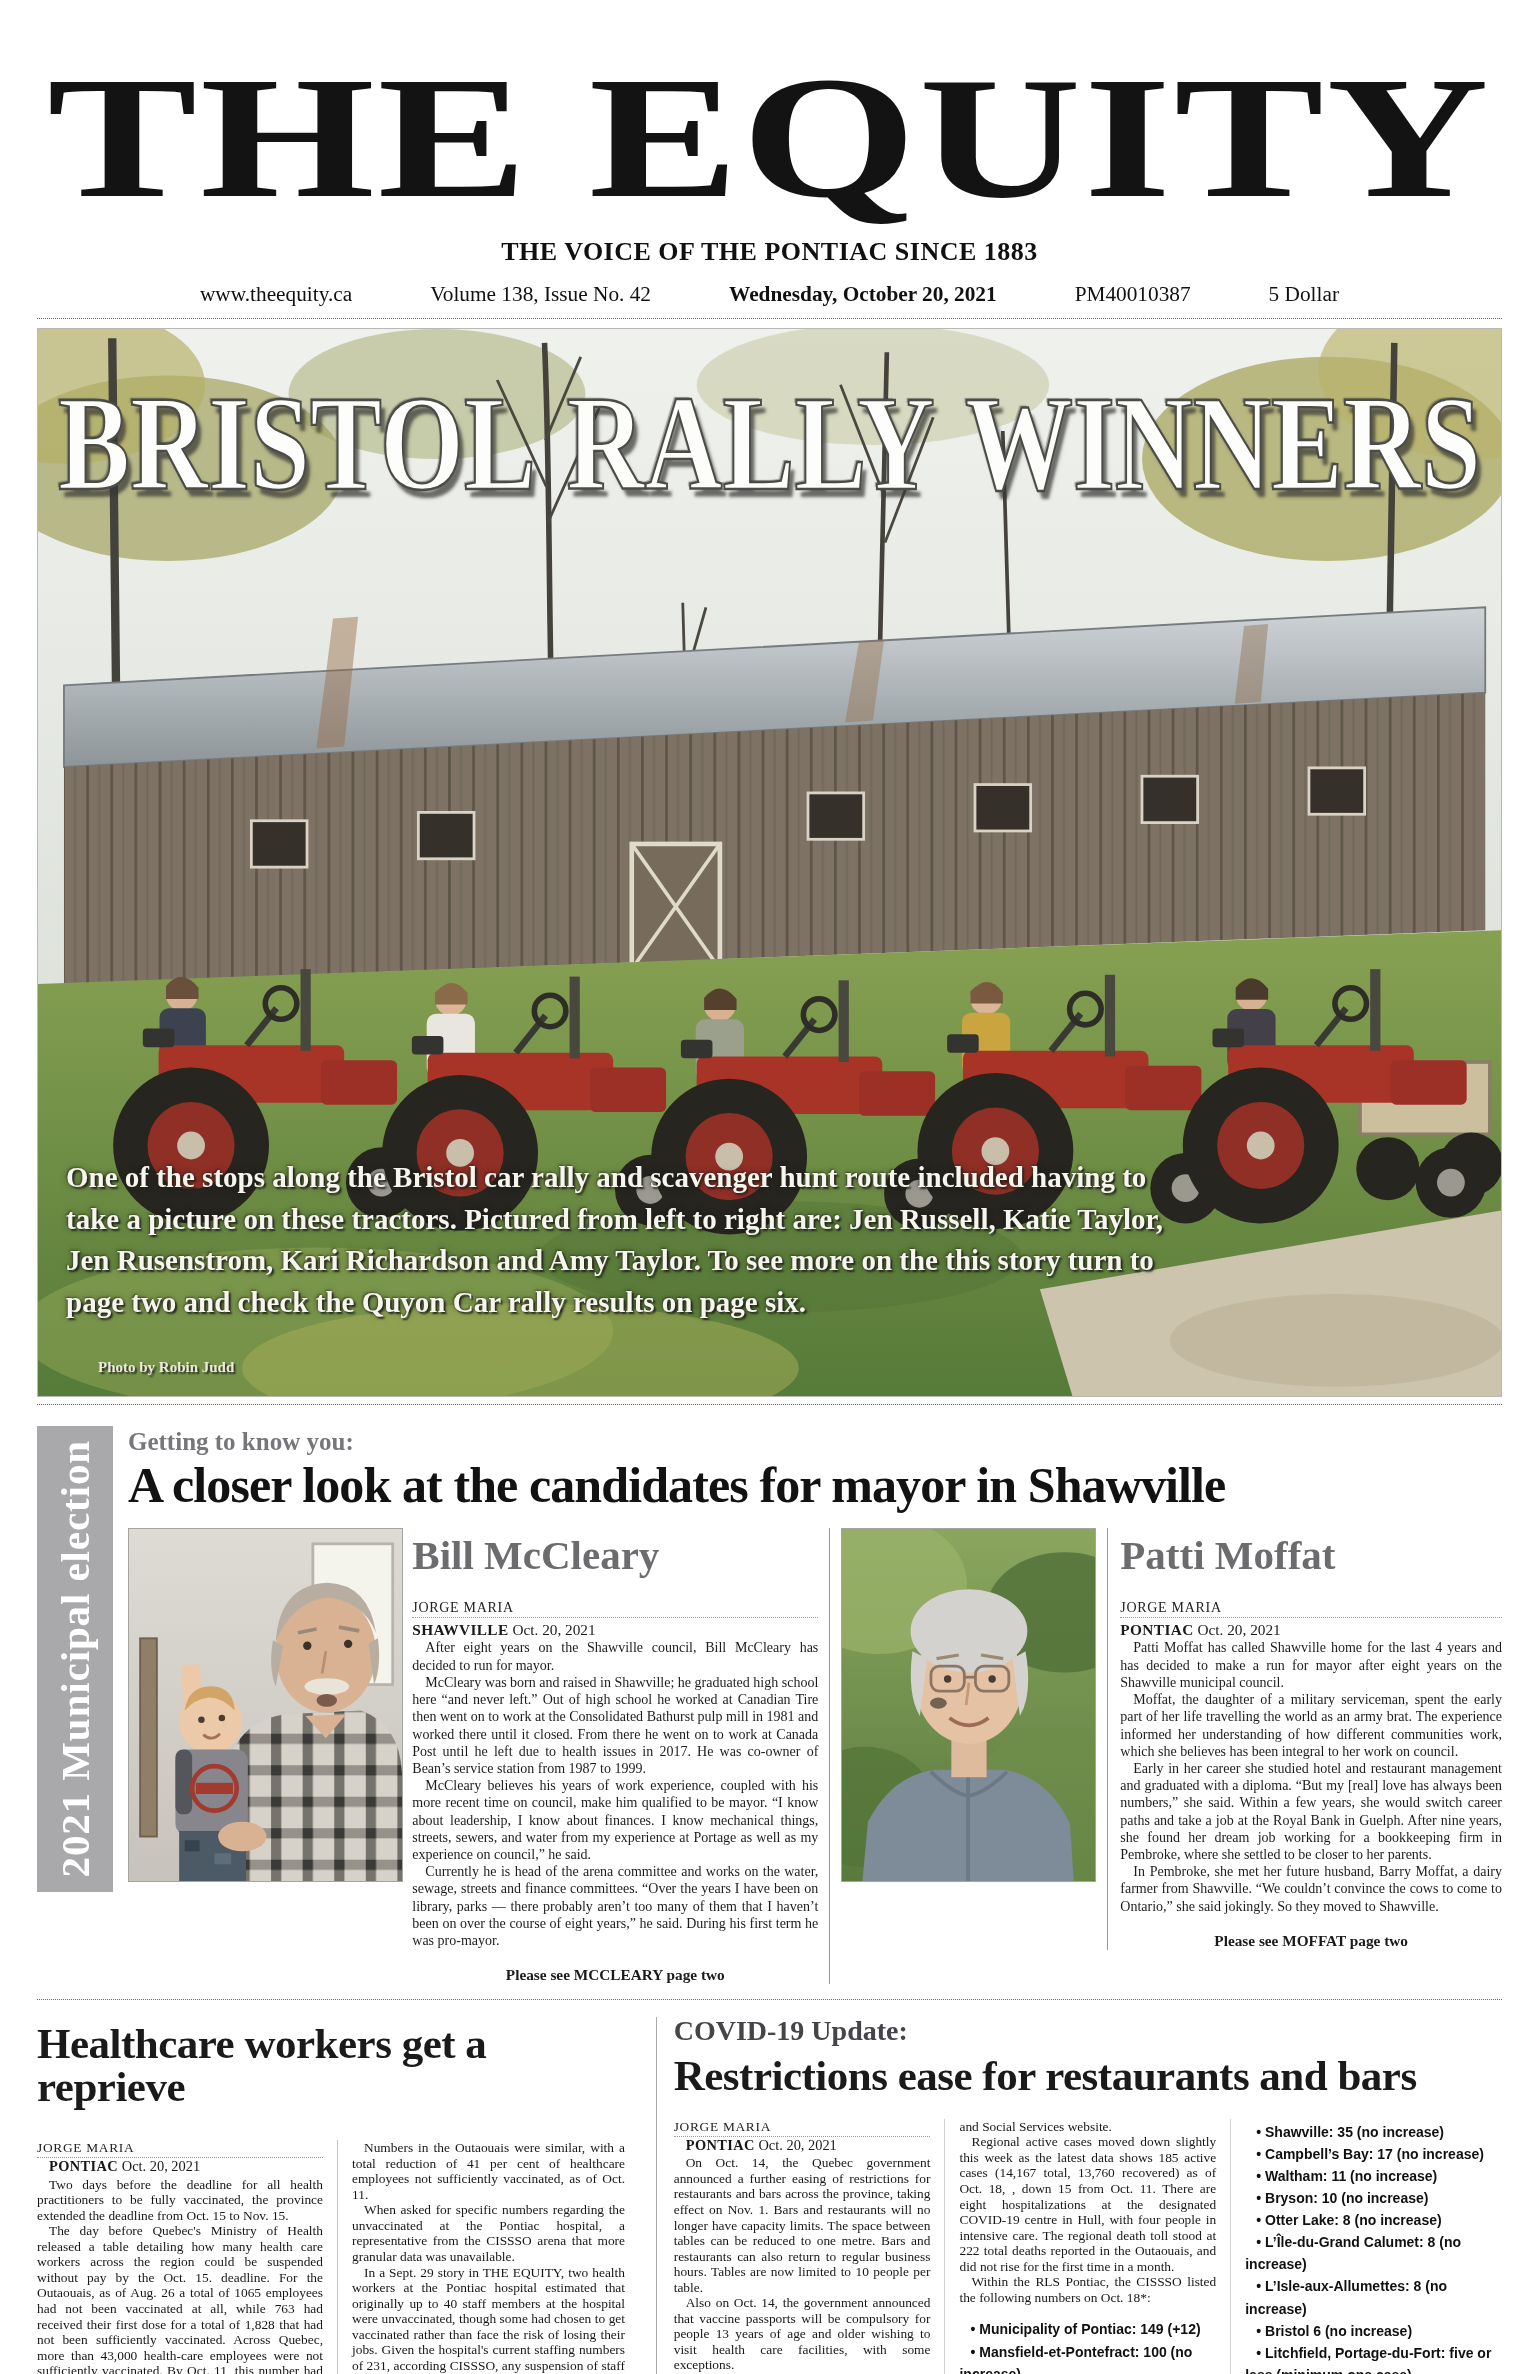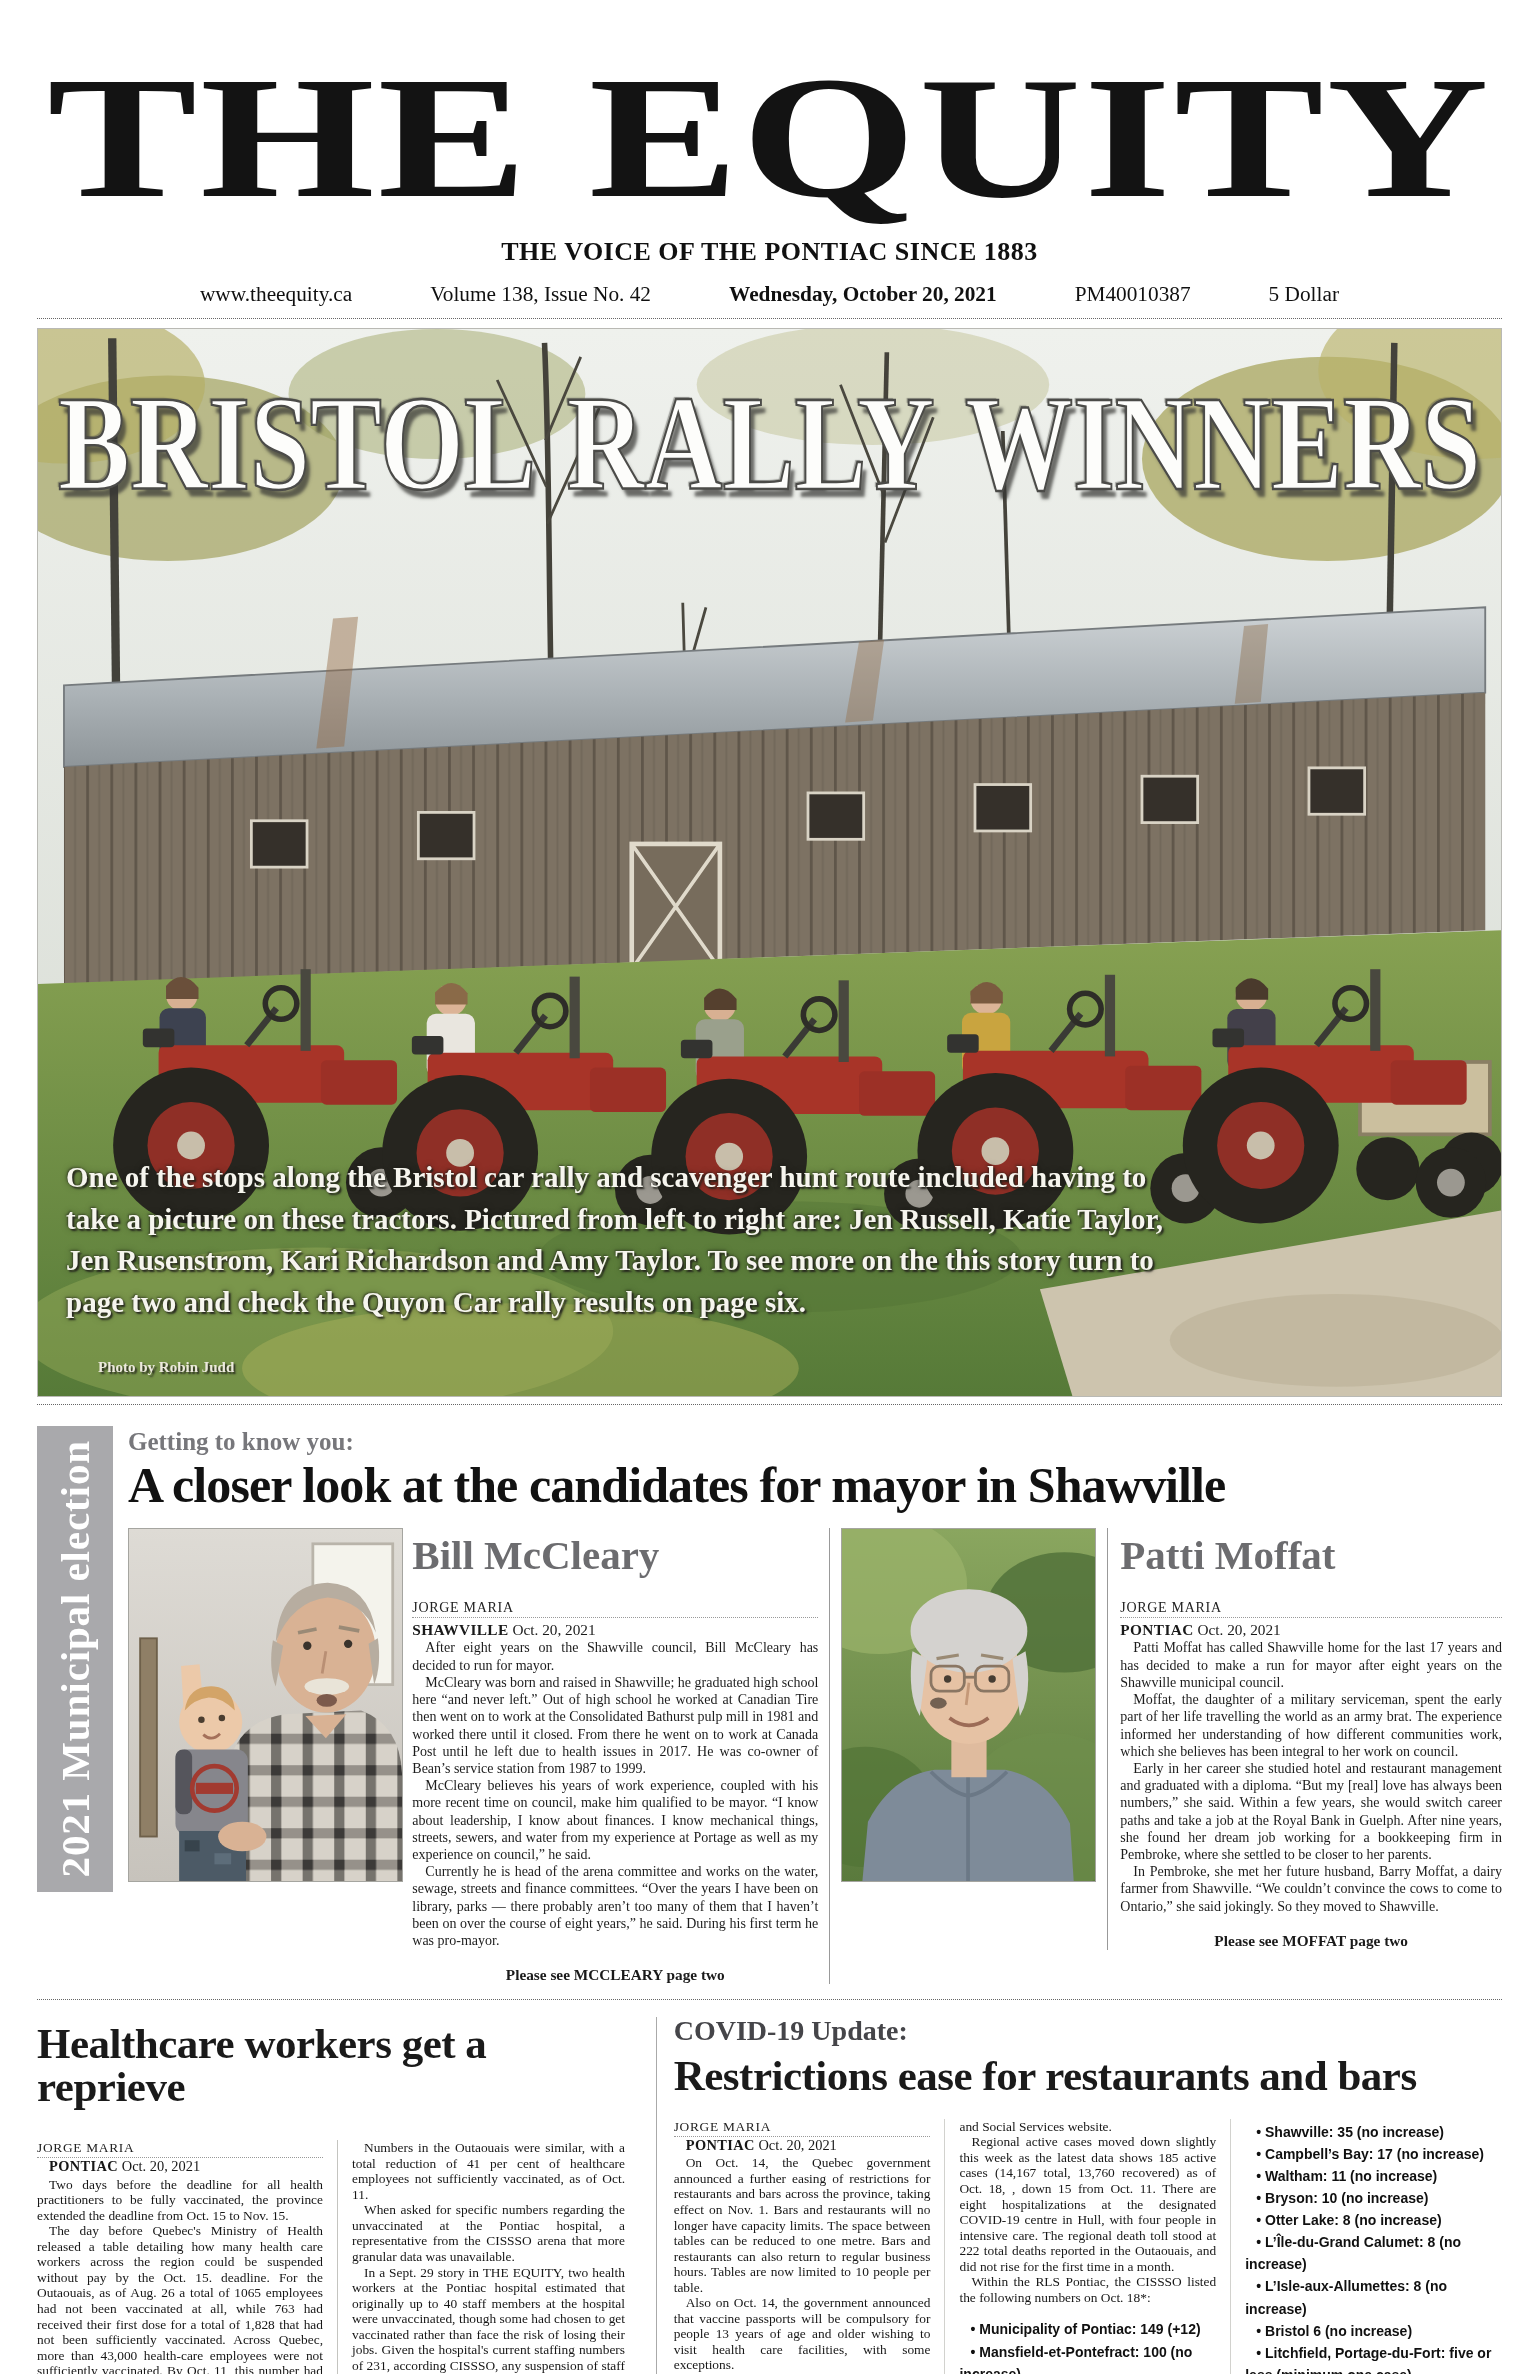--- a/index.html
+++ b/index.html
@@ -310,21 +310,21 @@
               <path d="M116,204 Q137,220 158,204" stroke="#9c6b56" stroke-width="4" fill="none"></path>
               <ellipse cx="104" cy="188" rx="9" ry="6" fill="#d9a械88" opacity=".5"></ellipse>
             </svg>
           </div>
 
           <article class="cand-article mof">
             <h2 class="candidate-name">Patti Moffat</h2>
             <div class="byline">JORGE MARIA</div>
             <p class="dateline"><b>PONTIAC</b> <span>Oct. 20, 2021</span></p>
             <div class="article-body">
-              <p>Patti Moffat has called Shawville home for the last 17 years and has decided to make a run for mayor after eight years on the Shawville municipal council.</p>
+              <p>Patti Moffat has called Shawville home for the last 4 years and has decided to make a run for mayor after eight years on the Shawville municipal council.</p>
               <p>Moffat, the daughter of a military serviceman, spent the early part of her life travelling the world as an army brat. The experience informed her understanding of how different communities work, which she believes has been integral to her work on council.</p>
               <p>Early in her career she studied hotel and restaurant management and graduated with a diploma. “But my [real] love has always been numbers,” she said. Within a few years, she would switch career paths and take a job at the Royal Bank in Guelph. After nine years, she found her dream job working for a bookkeeping firm in Pembroke, where she settled to be closer to her parents.</p>
               <p>In Pembroke, she met her future husband, Barry Moffat, a dairy farmer from Shawville. “We couldn’t convince the cows to come to Ontario,” she said jokingly. So they moved to Shawville.</p>
             </div>
             <div class="continuation">Please see MOFFAT page two</div>
           </article>
 
         </div>
       </div>
     </section>

